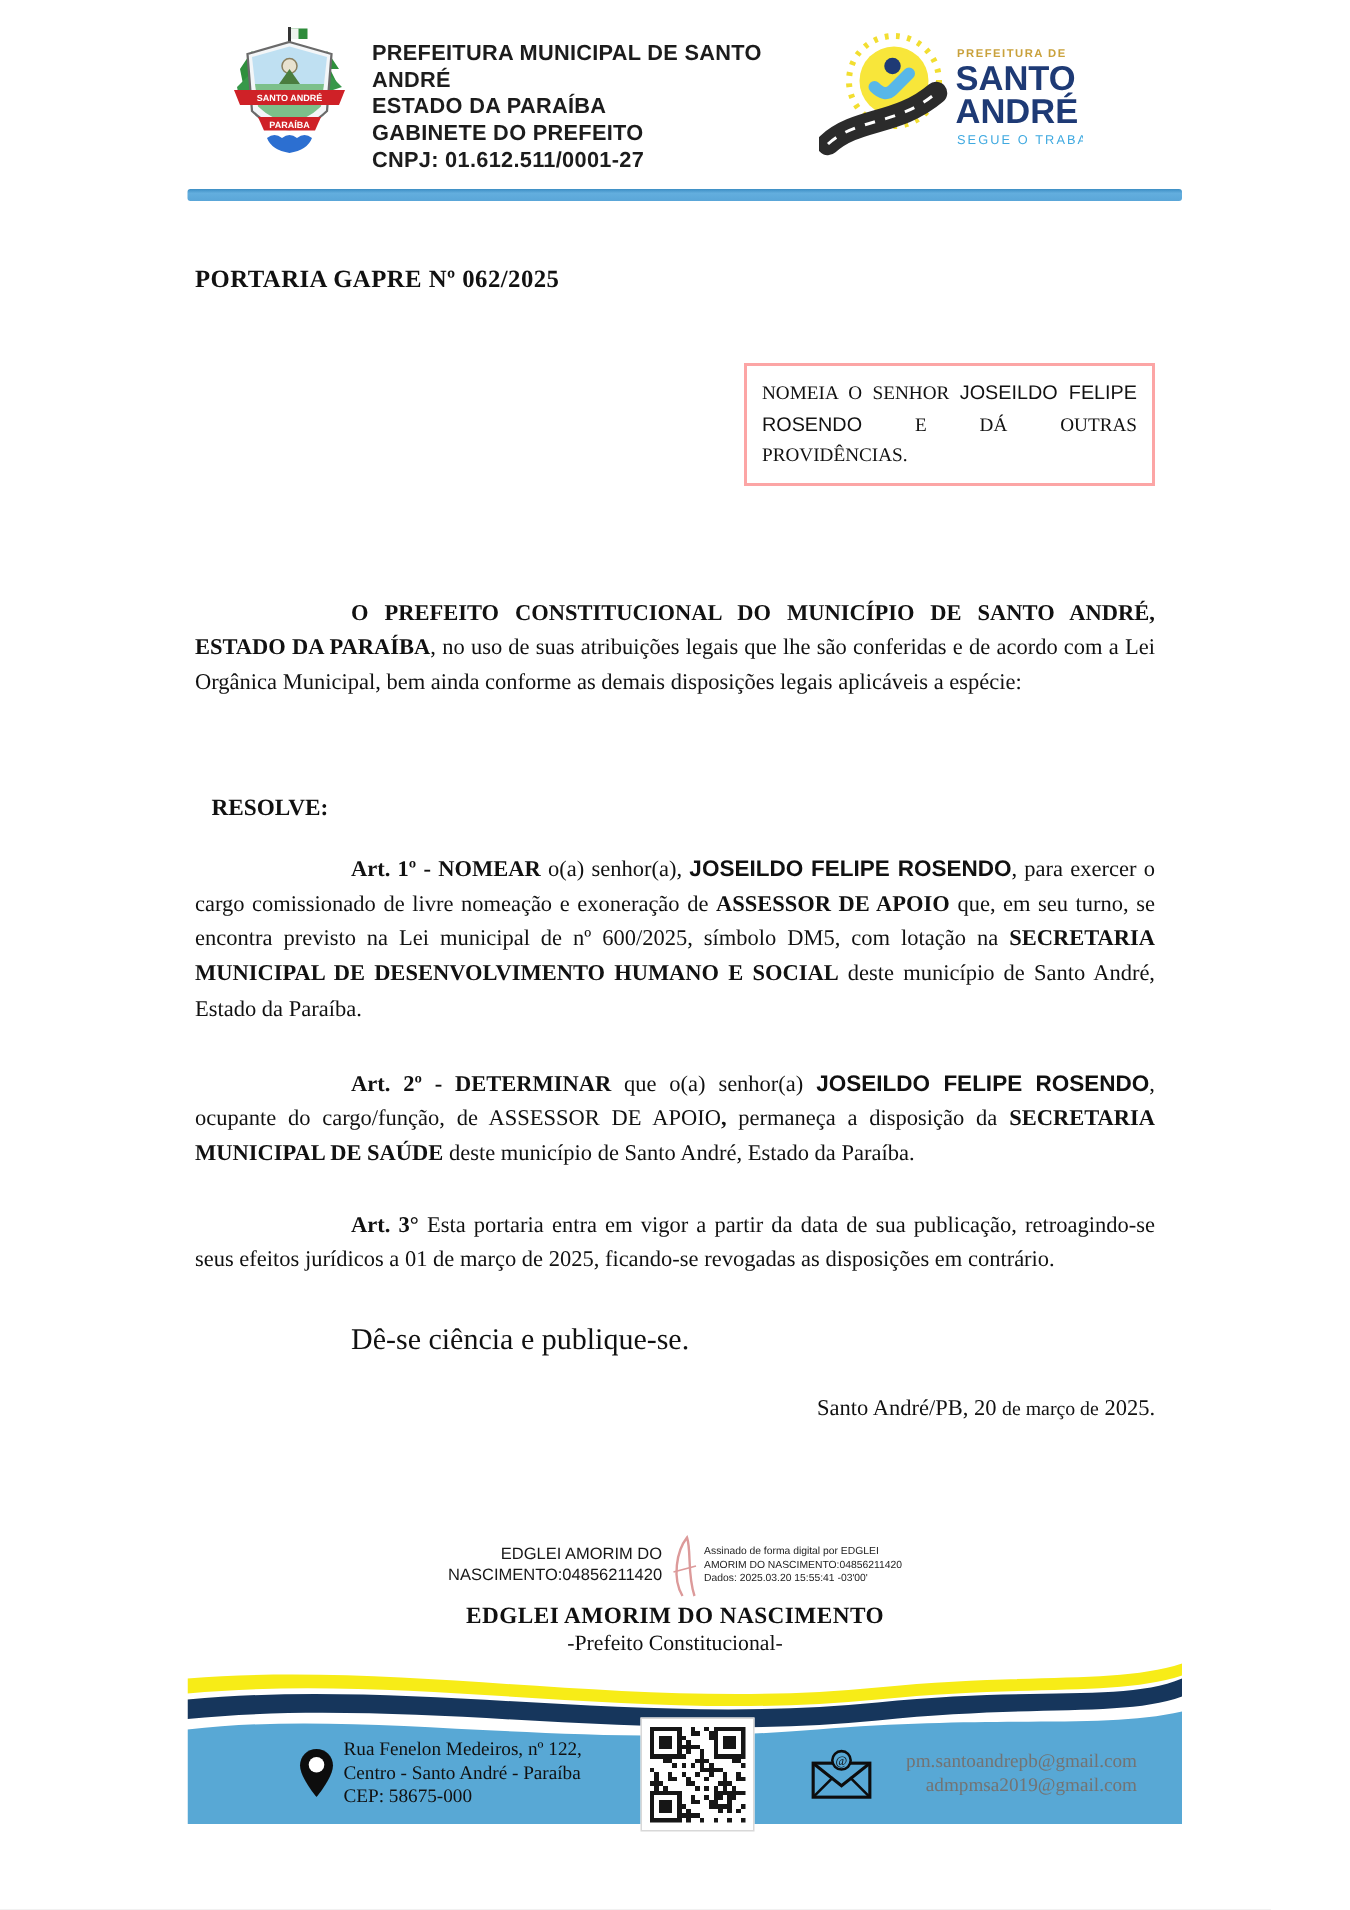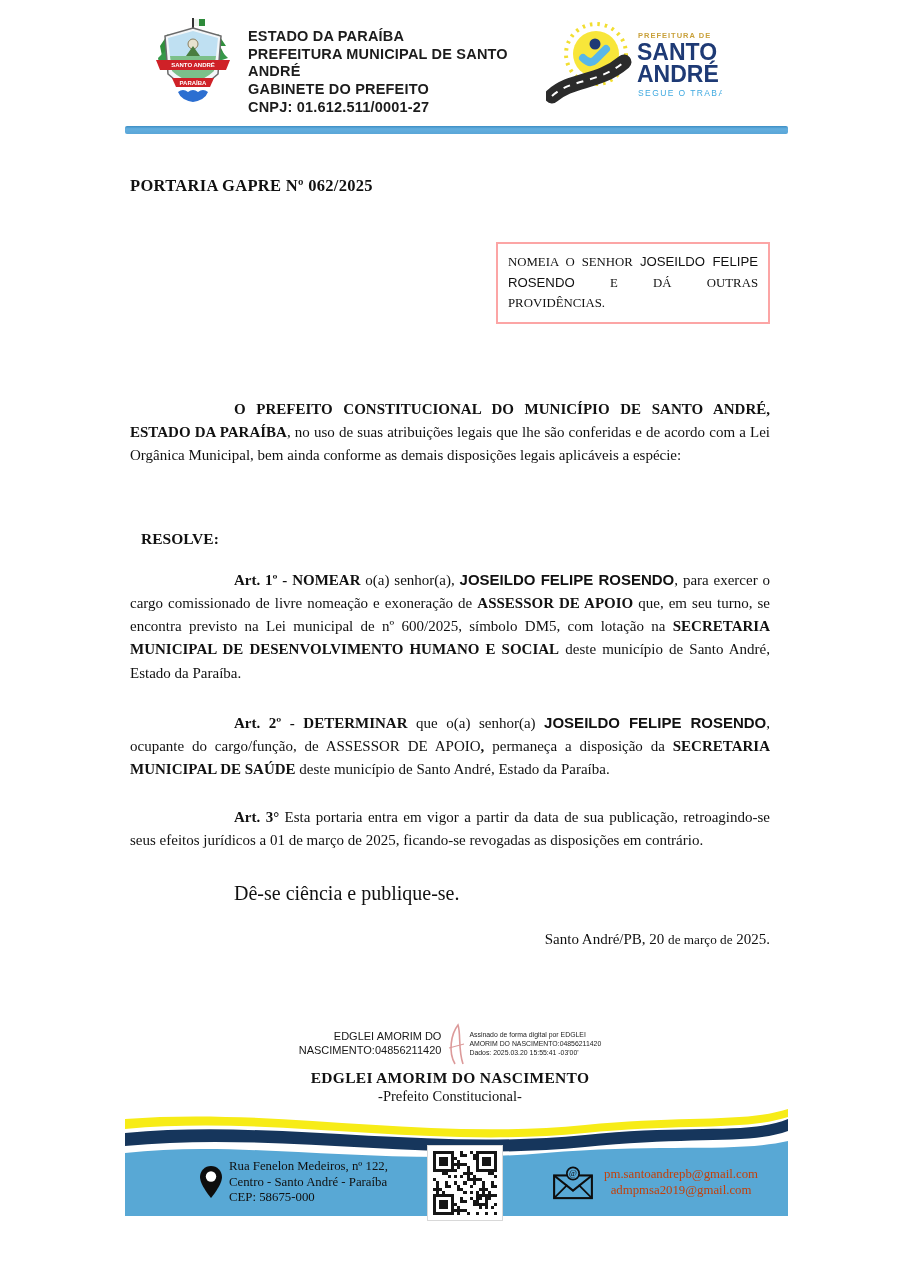--- a/index.html
+++ b/index.html
@@ -61,21 +61,21 @@
   .band-content{position:absolute;left:16px;right:0;top:44px;height:67px;
                 display:flex;align-items:center;padding-left:40px;}
   .addr-wrap{display:flex;align-items:center;margin-left:18px;}
   .pin{width:24px;height:34px;flex:0 0 auto;}
   .addr{margin-left:6px;font-size:12.8px;line-height:1.22;color:#101010;}
   .qr-pad{position:absolute;left:50%;transform:translateX(-50%);top:-4px;
           background:#ffffff;padding:5px;border:1px solid #d8d8d8;}
   .qr{display:block;width:64px;height:64px;}
   .mail-wrap{margin-left:auto;display:flex;align-items:center;margin-right:30px;}
   .envelope{width:42px;height:34px;flex:0 0 auto;}
-  .emails{margin-left:10px;font-size:12.8px;line-height:1.25;text-align:center;color:#c2410c;}
+  .emails{margin-left:22px;font-size:12.8px;line-height:1.25;text-align:right;color:#737373;}
 </style>
 </head>
 <body>
 
 <div class="page">
 
   <div class="header">
 
     <svg class="crest" viewBox="0 0 90 92" aria-hidden="true">
 
@@ -97,22 +97,22 @@
       <path d="M8 44 L82 44 L78 54 L12 54 Z" fill="#cf2127"></path>
       <text x="45" y="51" font-family="Liberation Sans, sans-serif" font-size="6" font-weight="bold" fill="#ffffff" text-anchor="middle">SANTO ANDRÉ</text>
 
       <path d="M24 62 L66 62 L62 71 L28 71 Z" fill="#cf2127"></path>
       <text x="45" y="69" font-family="Liberation Sans, sans-serif" font-size="6" font-weight="bold" fill="#ffffff" text-anchor="middle">PARAÍBA</text>
 
       <path d="M30 76 Q35 72 40 76 Q45 72 50 76 Q55 72 60 76 Q57 84 45 86 Q33 84 30 76 Z" fill="#2c6fd1"></path>
     </svg>
 
     <div class="org">
+      <div>PREFEITURA MUNICIPAL DE SANTO ANDRÉ</div>
       <div>ESTADO DA PARAÍBA</div>
-      <div>PREFEITURA MUNICIPAL DE SANTO ANDRÉ</div>
       <div>GABINETE DO PREFEITO</div>
       <div>CNPJ: 01.612.511/0001-27</div>
     </div>
 
     <svg class="logo-right" viewBox="0 0 176 84" aria-hidden="true">
 
       <circle cx="50" cy="34" r="30" fill="none" stroke="#f2de30" stroke-width="4" stroke-dasharray="2.5 5"></circle>
       <circle cx="50" cy="34" r="23" fill="#f8e63a"></circle>
 
       <circle cx="49" cy="24" r="5.5" fill="#1e3a75"></circle>

